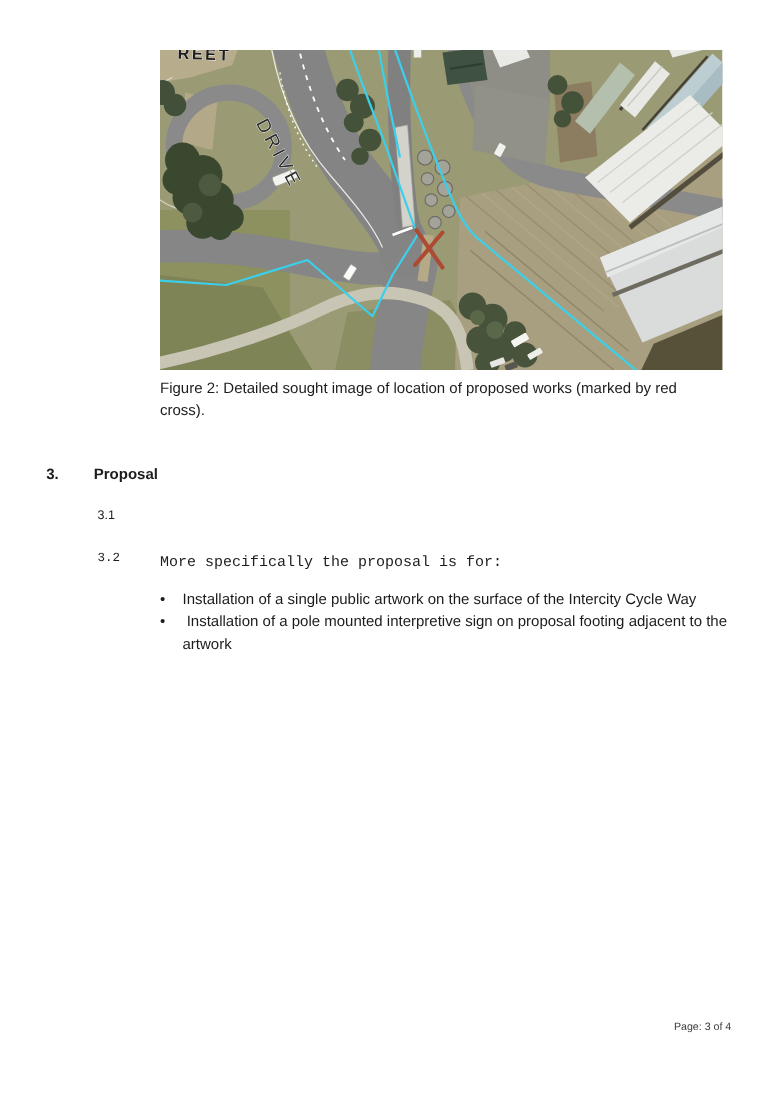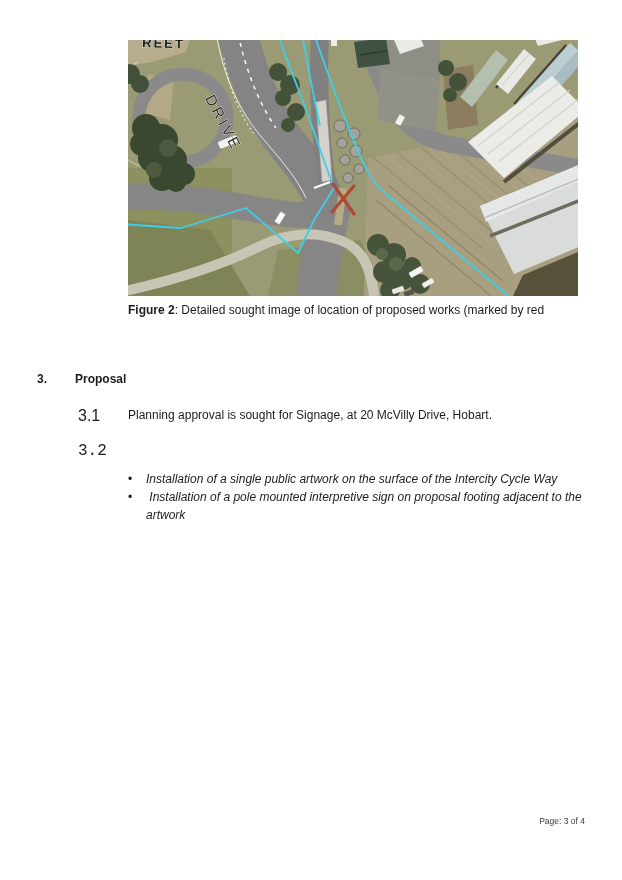--- a/index.html
+++ b/index.html
@@ -3,30 +3,30 @@
 <meta charset="utf-8">
 <style>
   html,body{margin:0;padding:0;background:#ffffff;}
   .page{
     position:relative;width:622px;height:880px;background:#ffffff;
     font-family:"Liberation Sans","DejaVu Sans",sans-serif;color:#1c1c1c;overflow:hidden;
   }
   .figure-wrap{position:absolute;left:128px;top:40px;width:450px;height:256px;}
   .figure-wrap svg{display:block;}
   .caption{position:absolute;left:128px;top:301px;width:458px;font-size:12px;line-height:18px;color:#1c1c1c;}
-  .caption b{font-weight:bold;}
+  .caption b{font-weight:normal;}
   .sec-num{position:absolute;left:37px;top:372px;font-size:12px;font-weight:bold;}
   .sec-title{position:absolute;left:75px;top:372px;font-size:12px;font-weight:bold;}
-  .item-num{position:absolute;left:78px;font-size:16px;}
+  .item-num{position:absolute;left:78px;font-size:10px;}
   .item-text{position:absolute;left:128px;width:458px;font-size:12px;line-height:17px;}
   .i1{top:407px;} .i2{top:442px;font-family:Liberation Mono, monospace;}
   .bullets{position:absolute;left:128px;top:470px;width:456px;font-size:12px;line-height:18px;}
   .bullet-row{display:flex;}
   .bullet-glyph{width:18px;flex:0 0 18px;}
-  .bullet-text{flex:1;white-space:pre-wrap;font-style:italic;}
+  .bullet-text{flex:1;white-space:pre-wrap;}
   .footer{position:absolute;right:37px;top:816px;font-size:8.5px;color:#3a3a3a;}
   .maptext{font-family:"Liberation Sans","DejaVu Sans",sans-serif;}
 </style>
 </head>
 <body>
 
 <div class="page">
 
   <div class="figure-wrap">
     <svg width="450" height="256" viewBox="0 0 450 256">
@@ -200,29 +200,30 @@
         </g>
 
         <text class="maptext" transform="translate(102,106) rotate(62)" font-size="15" letter-spacing="3" fill="#2e2e2e" stroke="#ffffff" stroke-width="0.6" paint-order="stroke" x="-54" y="0">DRIVE</text>
         <text class="maptext" transform="translate(14,7) rotate(2)" font-size="13" font-weight="bold" letter-spacing="2" fill="#1d1d1d" stroke="#ffffff" stroke-width="0.5" paint-order="stroke">REET</text>
       </g>
     </svg>
   </div>
 
   <div class="caption">
     <div><b>Figure 2</b><span>: Detailed sought image of location of proposed works (marked by red</span></div>
+    <div>cross).</div>
   </div>
 
   <div class="sec-num">3.</div>
   <div class="sec-title">Proposal</div>
 
   <div class="item-num i1">3.1</div>
-  <div class="item-text i1">Planning approval is sought for Signage, at 20 McVilly Drive, Hobart.</div>
 
   <div class="item-num i2">3.2</div>
+  <div class="item-text i2">More specifically the proposal is for:</div>
 
   <div class="bullets">
     <div class="bullet-row">
       <span class="bullet-glyph">•</span>
       <span class="bullet-text">Installation of a single public artwork on the surface of the Intercity Cycle Way</span>
     </div>
     <div class="bullet-row">
       <span class="bullet-glyph">•</span>
       <span class="bullet-text"> Installation of a pole mounted interpretive sign on proposal footing adjacent to the artwork</span>
     </div>

